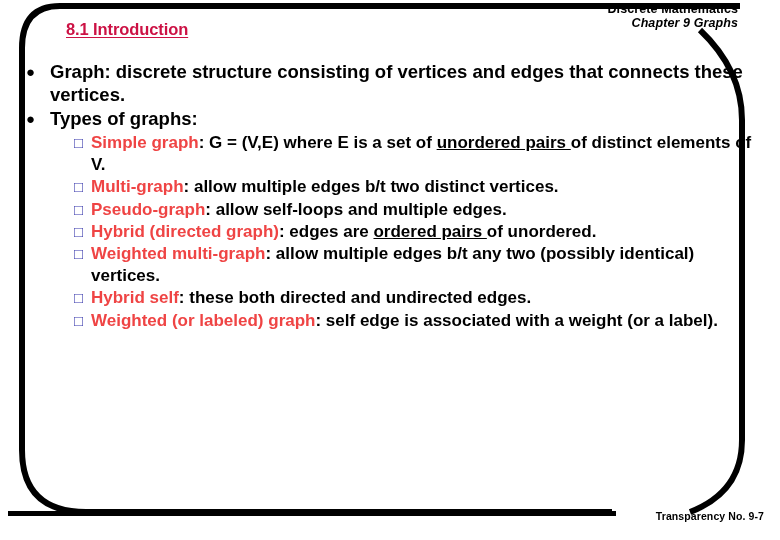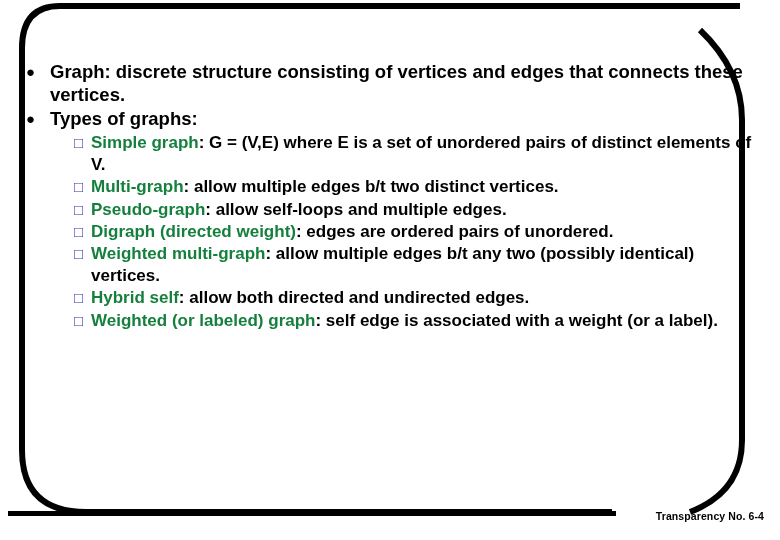--- a/index.html
+++ b/index.html
@@ -113,23 +113,24 @@
     flex: 0 0 auto;
     width: 17px;
     font-size: 15px;
     line-height: 1.42;
     color: #3333aa;
   }
   .lvl2 .txt {
     flex: 1 1 auto;
   }
   .term {
-    color: #15803d;
+    color: #ef4444;
   }
   .u {
+    text-decoration: underline;
     text-underline-offset: 1px;
   }
 
   
   .footer-rule {
     position: absolute;
     left: 8px;
     bottom: 24px;
     width: 608px;
     height: 5px;
@@ -148,21 +149,26 @@
 </head>
 <body>
 
 <div id="slide">
 
   <svg class="frame-svg" viewBox="0 0 780 540" preserveAspectRatio="none" aria-hidden="true">
     <path d="M 740 6 L 60 6 Q 22 6 22 48 L 22 450 Q 22 512 86 512 L 612 512" fill="none" stroke="#000000" stroke-width="6" stroke-linecap="butt"></path>
     <path d="M 700 30 Q 742 70 742 120 L 742 440 Q 742 492 690 512" fill="none" stroke="#000000" stroke-width="6" stroke-linecap="butt"></path>
   </svg>
 
-
+  <div class="header">
+    <div class="header-line1">Discrete Mathematics</div>
+    <div class="header-line2">Chapter 9 Graphs</div>
+  </div>
+
+  <div class="slide-title">8.1 Introduction</div>
 
   <div class="body">
 
     <div class="lvl1">
       <span class="marker">●</span>
       <span class="txt">Graph: discrete structure consisting of vertices and edges that connects these vertices.</span>
     </div>
 
     <div class="lvl1">
       <span class="marker">●</span>
@@ -181,37 +187,37 @@
         <span class="txt"><span class="term">Multi-graph</span><span>: allow multiple edges b/t two distinct vertices.</span></span>
       </div>
 
       <div class="lvl2">
         <span class="marker">□</span>
         <span class="txt"><span class="term">Pseudo-graph</span><span>: allow self-loops and multiple edges.</span></span>
       </div>
 
       <div class="lvl2">
         <span class="marker">□</span>
-        <span class="txt"><span class="term">Digraph (directed weight)</span><span>: edges are </span><span class="u">ordered pairs </span><span>of unordered.</span></span>
+        <span class="txt"><span class="term">Hybrid (directed graph)</span><span>: edges are </span><span class="u">ordered pairs </span><span>of unordered.</span></span>
       </div>
 
       <div class="lvl2">
         <span class="marker">□</span>
         <span class="txt"><span class="term">Weighted multi-graph</span><span>: allow multiple edges b/t any two (possibly identical) vertices.</span></span>
       </div>
 
       <div class="lvl2">
         <span class="marker">□</span>
-        <span class="txt"><span class="term">Hybrid self</span><span>: allow both directed and undirected edges.</span></span>
+        <span class="txt"><span class="term">Hybrid self</span><span>: these both directed and undirected edges.</span></span>
       </div>
 
       <div class="lvl2">
         <span class="marker">□</span>
         <span class="txt"><span class="term">Weighted (or labeled) graph</span><span>: self edge is associated with a weight (or a label).</span></span>
       </div>
 
     </div>
   </div>
 
   <div class="footer-rule"></div>
-  <div class="footer-text">Transparency No. 6-4</div>
+  <div class="footer-text">Transparency No. 9-7</div>
 
 </div>
 
 </body></html>

